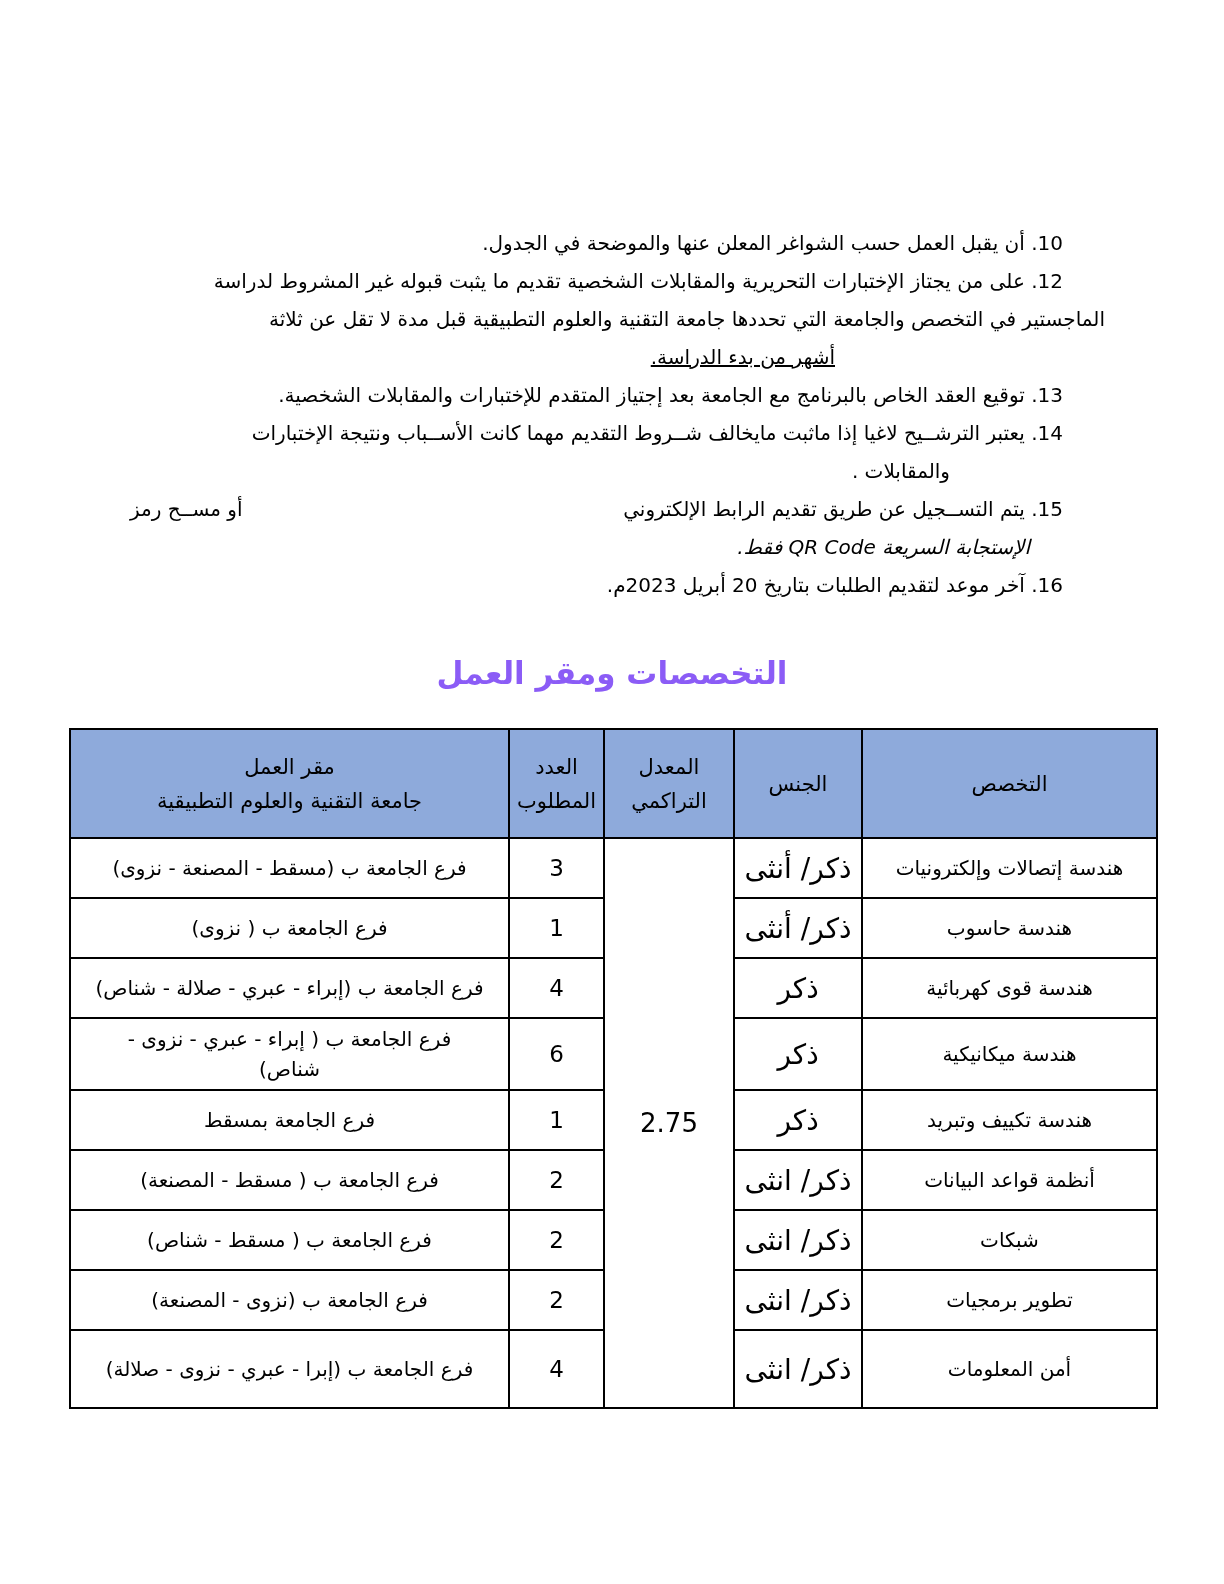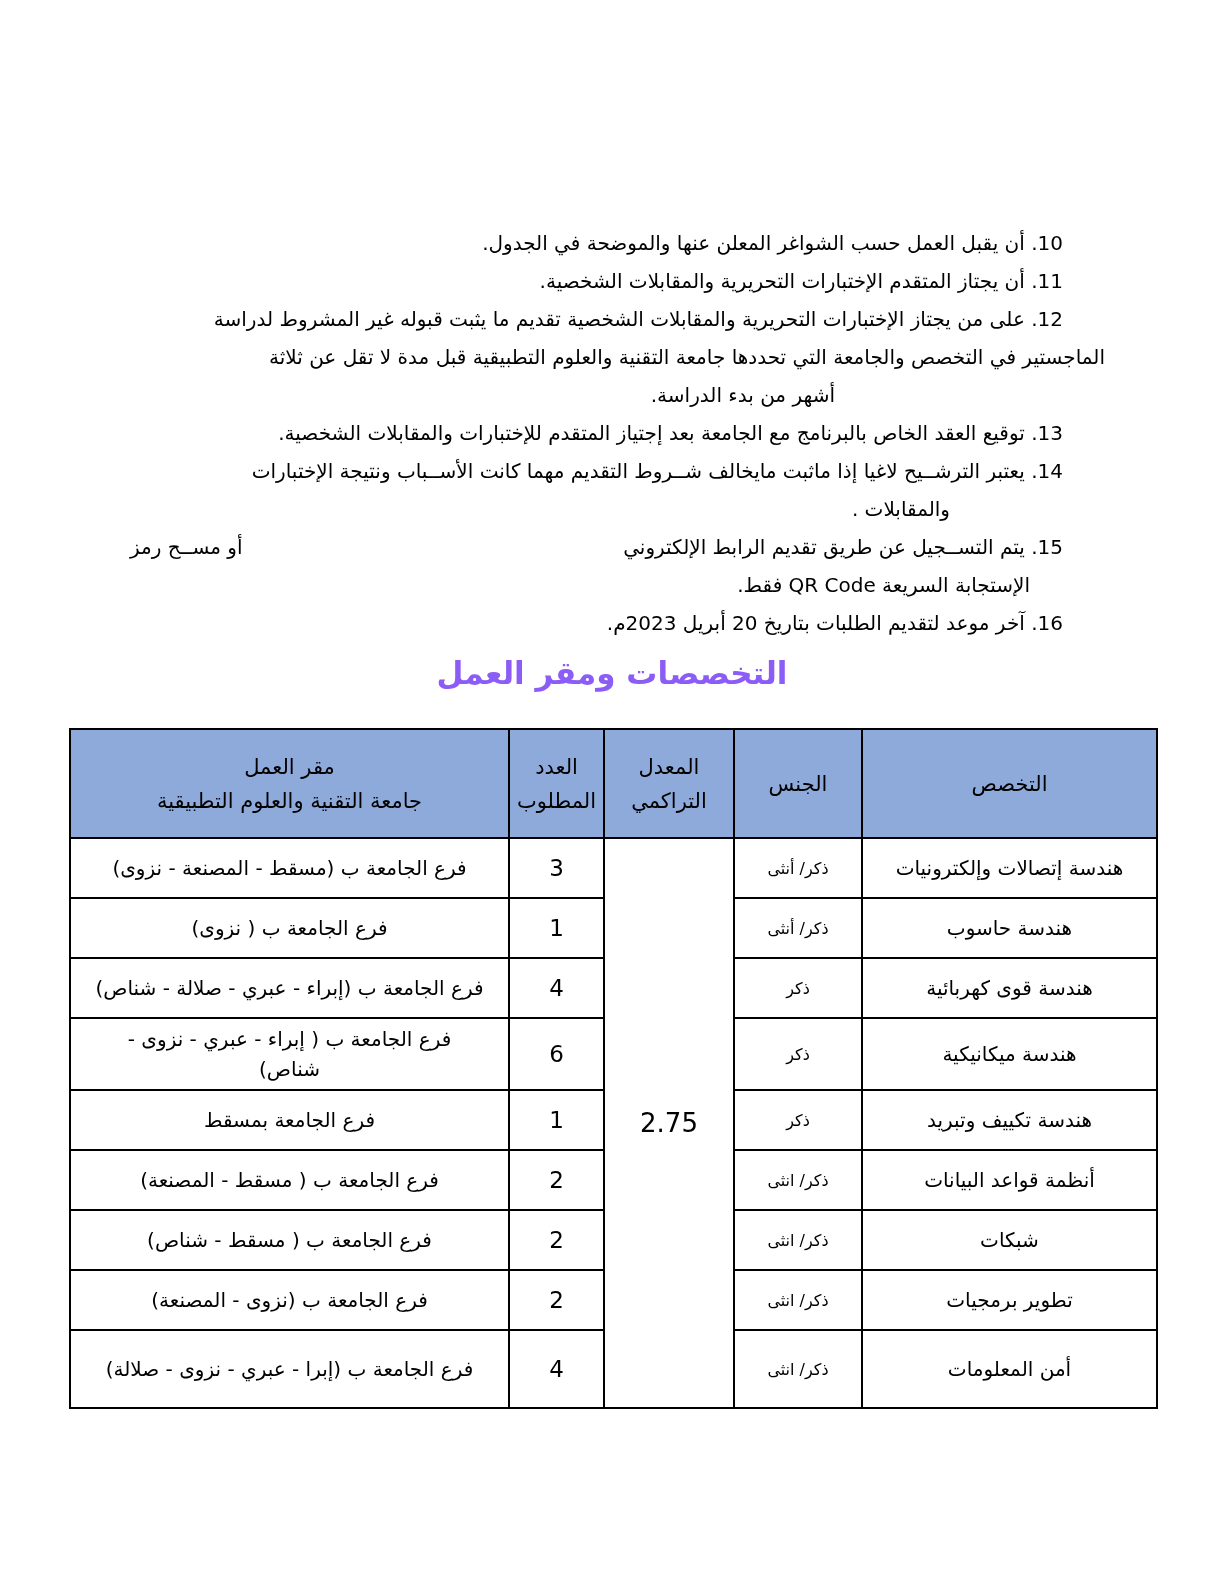--- a/index.html
+++ b/index.html
@@ -3,61 +3,58 @@
 <meta charset="utf-8">
 <style>
   html,body { margin:0; padding:0; background:#ffffff; }
   body { width:1224px; height:1584px; font-family:"DejaVu Sans", sans-serif; color:#000; }
   .page { position:relative; width:1224px; height:1464px; background:#fff; overflow:hidden; }
 
   
   .rules { position:absolute; top:224px; right:119px; width:975px; direction:rtl; font-size:20px; }
   .line { line-height:38px; text-align:right; white-space:nowrap; }
   .line.first { padding-right:42px; }
-  .indent-lg { padding-right:270px; }
+  .indent-lg { padding-right:270px;text-decoration:underline; }
   .indent-md { padding-right:155px; }
-  .indent-sm { padding-right:75px; }
+  .indent-sm { padding-right:75px;font-style:italic; }
   .flexline { display:flex; justify-content:space-between; padding-right:42px; }
   .num { display:inline; }
 
   
   .section-title { position:absolute; top:648px; left:0; width:1224px; text-align:center;
                    font-size:31px; font-weight:bold; color:#8b5cf6; line-height:50px; }
 
   
   .jobs-table { position:absolute; top:728px; right:66px; width:1087px; direction:rtl;
                 border-collapse:collapse; table-layout:fixed; }
   .jobs-table th, .jobs-table td { border:2px solid #000; text-align:center; vertical-align:middle;
                 padding:2px 4px; overflow:hidden; }
   .jobs-table thead th { background:#8EAADB; height:103px; font-weight:normal; font-size:21px;
                 white-space:pre-line; line-height:34px; }
   .jobs-table tbody tr { height:60px; }
   .jobs-table tbody tr.tall { height:72px; }
   .jobs-table tbody tr.taller { height:78px; }
   td.spec   { font-size:20px;border-radius:29px; }
-  td.gender { font-size:16px; }
+  td.gender { font-size:28px; }
   td.gpa    { font-size:26px;border-radius:23px; }
   td.count  { font-size:23px; }
   td.loc    { font-size:20px; white-space:pre-line; line-height:30px; }
   td.loc.nowrap { white-space:nowrap;margin-left:22px; }
 </style>
 </head>
 <body>
 
 <div class="page">
 
   <div class="rules">
 
     <div class="rule">
       <div class="line first"><span class="num">10.</span> <span>أن يقبل العمل حسب الشواغر المعلن عنها والموضحة في الجدول.</span></div>
     </div>
 
-    <div class="rule">
-      <div class="line first"><span class="num">11.</span> <span>أن يجتاز المتقدم الإختبارات التحريرية والمقابلات الشخصية.</span></div>
-    </div>
 
     <div class="rule">
       <div class="line first"><span class="num">12.</span> <span>على من يجتاز الإختبارات التحريرية والمقابلات الشخصية تقديم ما يثبت قبوله غير المشروط لدراسة</span></div>
       <div class="line"><span>الماجستير في التخصص والجامعة التي تحددها جامعة التقنية والعلوم التطبيقية قبل مدة لا تقل عن ثلاثة</span></div>
       <div class="line indent-lg"><span>أشهر من بدء الدراسة.</span></div>
     </div>
 
     <div class="rule">
       <div class="line first"><span class="num">13.</span> <span>توقيع العقد الخاص بالبرنامج مع الجامعة بعد إجتياز المتقدم للإختبارات والمقابلات الشخصية.</span></div>
     </div>

